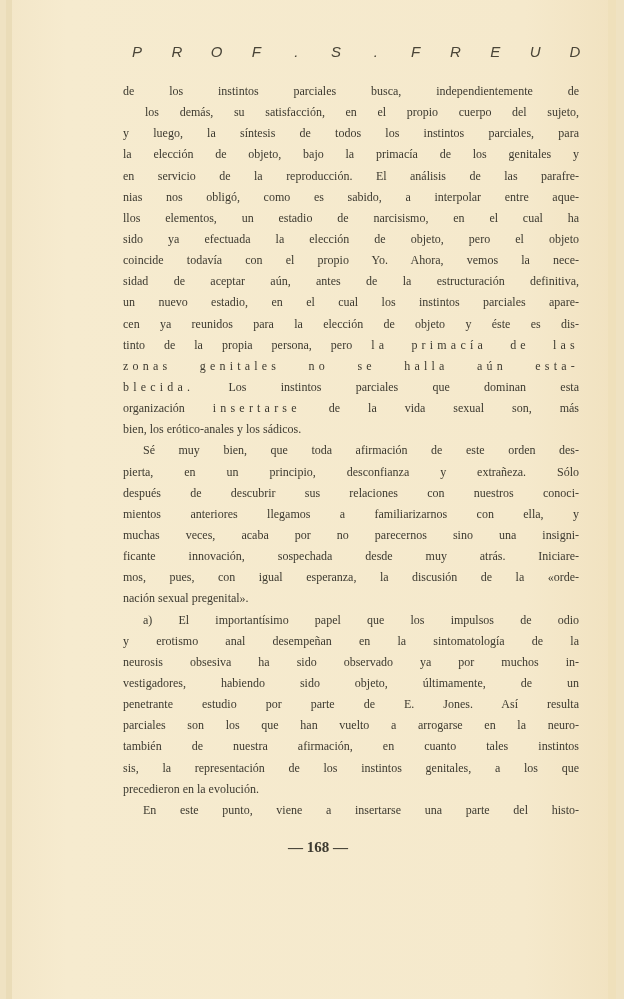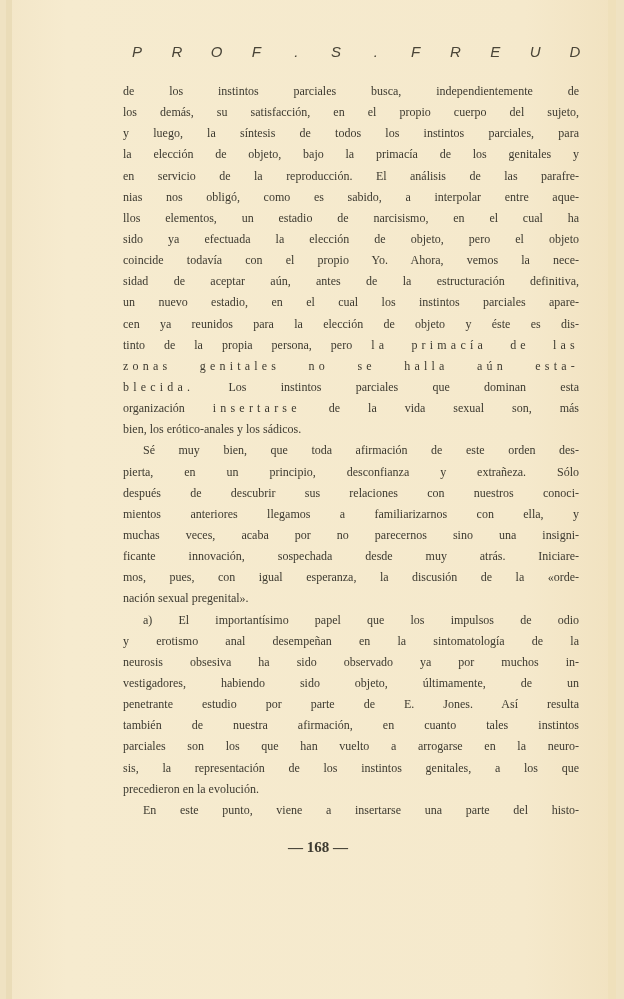--- a/index.html
+++ b/index.html
@@ -103,21 +103,21 @@
     <span>.</span>
     <span>F</span>
     <span>R</span>
     <span>E</span>
     <span>U</span>
     <span>D</span>
   </div>
 
   <div class="body-text" id="body-text">
       <div class="line"><span style="white-space: pre;">de los instintos parciales busca, independientemente de</span></div>
-      <div class="line"><span style="white-space: pre;">los demás, su satisfacción, en el propio cuerpo del sujeto,</span></div>
+      <div class="line"><span style="white-space: pre; margin-left: 22px;">los demás, su satisfacción, en el propio cuerpo del sujeto,</span></div>
       <div class="line"><span style="white-space: pre;">y luego, la síntesis de todos los instintos parciales, para</span></div>
       <div class="line"><span style="white-space: pre;">la elección de objeto, bajo la primacía de los genitales y</span></div>
       <div class="line"><span style="white-space: pre;">en servicio de la reproducción. El análisis de las parafre-</span></div>
       <div class="line"><span style="white-space: pre;">nias nos obligó, como es sabido, a interpolar entre aque-</span></div>
       <div class="line"><span style="white-space: pre;">llos elementos, un estadio de narcisismo, en el cual ha</span></div>
       <div class="line"><span style="white-space: pre;">sido ya efectuada la elección de objeto, pero el objeto</span></div>
       <div class="line"><span style="white-space: pre;">coincide todavía con el propio Yo. Ahora, vemos la nece-</span></div>
       <div class="line"><span style="white-space: pre;">sidad de aceptar aún, antes de la estructuración definitiva,</span></div>
       <div class="line"><span style="white-space: pre;">un nuevo estadio, en el cual los instintos parciales apare-</span></div>
       <div class="line"><span style="white-space: pre;">cen ya reunidos para la elección de objeto y éste es dis-</span></div>
@@ -132,21 +132,21 @@
       <div class="line"><span style="white-space: pre;">mientos anteriores llegamos a familiarizarnos con ella, y</span></div>
       <div class="line"><span style="white-space: pre;">muchas veces, acaba por no parecernos sino una insigni-</span></div>
       <div class="line"><span style="white-space: pre; margin-top: 44px;">ficante innovación, sospechada desde muy atrás. Iniciare-</span></div>
       <div class="line"><span style="white-space: pre;">mos, pues, con igual esperanza, la discusión de la «orde-</span></div>
       <div class="line last"><span style="white-space: pre;">nación sexual pregenital».</span></div>
       <div class="line indent"><span style="white-space: pre;">a) El importantísimo papel que los impulsos de odio</span></div>
       <div class="line"><span style="white-space: pre;">y erotismo anal desempeñan en la sintomatología de la</span></div>
       <div class="line"><span style="white-space: pre;">neurosis obsesiva ha sido observado ya por muchos in-</span></div>
       <div class="line"><span style="white-space: pre;">vestigadores, habiendo sido objeto, últimamente, de un</span></div>
       <div class="line"><span style="white-space: pre; margin-top: 14px;">penetrante estudio por parte de E. Jones. Así resulta</span></div>
+      <div class="line"><span style="white-space: pre;">parciales son los que han vuelto a arrogarse en la neuro-</span></div>
       <div class="line"><span style="white-space: pre;">también de nuestra afirmación, en cuanto tales instintos</span></div>
-      <div class="line"><span style="white-space: pre;">parciales son los que han vuelto a arrogarse en la neuro-</span></div>
       <div class="line"><span style="white-space: pre;">sis, la representación de los instintos genitales, a los que</span></div>
       <div class="line last"><span style="white-space: pre;">precedieron en la evolución.</span></div>
       <div class="line indent"><span style="white-space: pre;">En este punto, viene a insertarse una parte del histo-</span></div>
     </div>
 
   <div class="folio">— 168 —</div>
 </div>
 
 </body></html>

